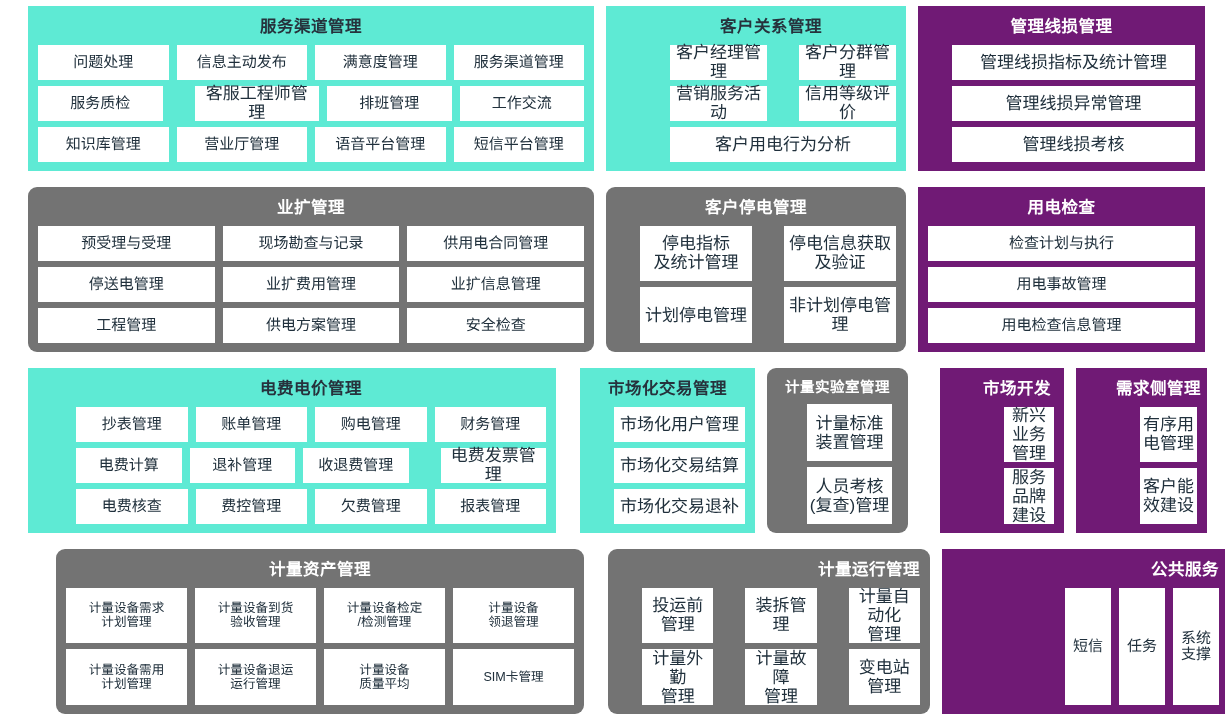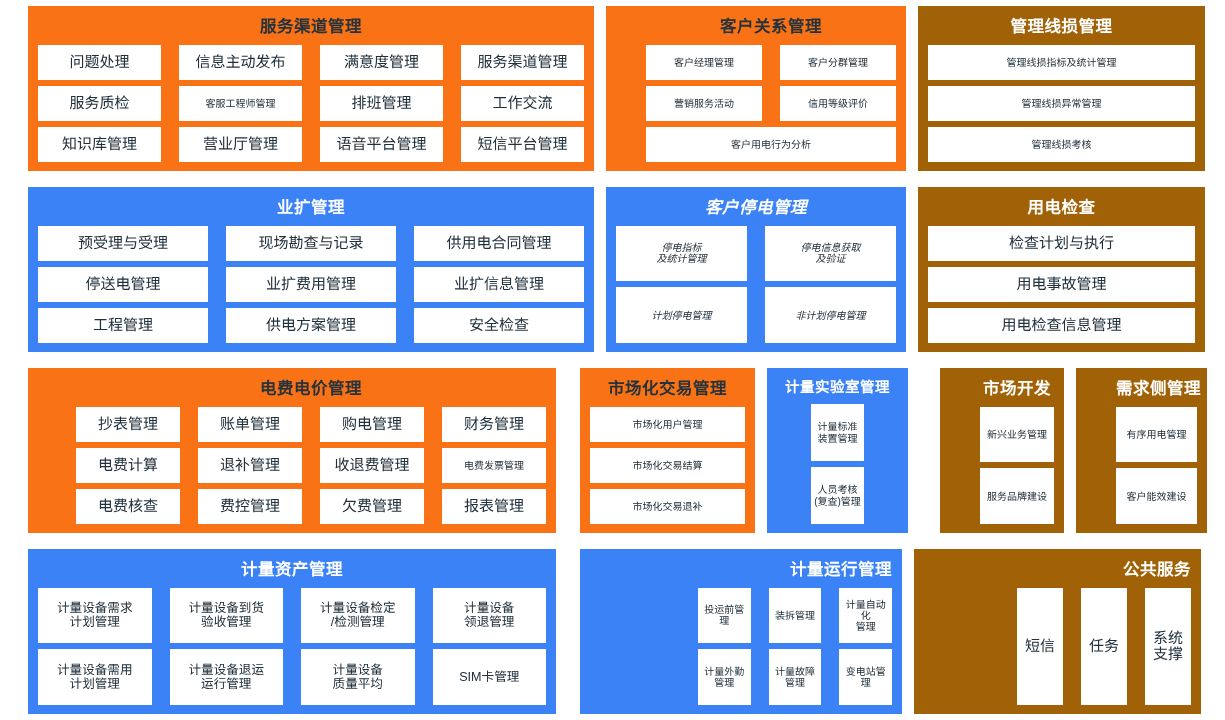--- a/index.html
+++ b/index.html
@@ -20,84 +20,84 @@
   }
   .band{display:flex;gap:12px;flex:1 1 0;min-height:0;}
 
   
   .panel{
     display:flex;flex-direction:column;
     box-sizing:border-box;
     padding:7px 10px 9px 10px;
     min-width:0;min-height:0;
   }
-  .panel.light{background:#f97316;}
-  .panel.blue {background:#3b82f6;}
-  .panel.teal {background:#a16207;}
+  .panel.light{background:#5eead4;}
+  .panel.blue {background:#737373;border-radius:9px;}
+  .panel.teal {background:#701a75;}
 
   .panel-title{
     text-align:center;
     font-weight:bold;
     font-size:16.5px;
     line-height:1.25;
     letter-spacing:.5px;
     padding:3px 0 8px 0;
     white-space:nowrap;
   }
   .panel.light > .panel-title{color:#26323c;}
   .panel.blue  > .panel-title{color:#ffffff;}
   .panel.teal  > .panel-title{color:#ffffff;}
 
   .rows{
     display:flex;flex-direction:column;
     gap:6px;flex:1 1 auto;min-height:0;
   }
-  .row{display:flex;gap:18px;flex:1 1 0;min-height:0;}
+  .row{display:flex;gap:8px;flex:1 1 0;min-height:0;}
 
   .cell{
     background:#ffffff;
     color:#20303c;
     display:flex;align-items:center;justify-content:center;
     text-align:center;
     font-size:15px;
     line-height:1.12;
     flex:1 1 0;
     min-width:0;
     padding:2px 3px;
     box-sizing:border-box;
     white-space:pre-line;
   }
-  .cell.sm{font-size:10px;}
+  .cell.sm{font-size:17px;margin-left:24px;}
   .cell.xs{font-size:12.6px;}
 
   
   .band-1 .p-service{flex:0 0 566px;}
   .band-1 .p-crm{flex:0 0 300px;padding-left:40px;}
   .band-1 .p-loss{flex:0 0 287px;}
 
   .band-2 .p-yekuo{flex:0 0 566px;}
-  .band-2 .p-outage{flex:0 0 300px;font-style:italic;}
+  .band-2 .p-outage{flex:0 0 300px;}
   .band-2 .p-inspect{flex:0 0 287px;}
 
   .band-3 .p-fee{flex:0 0 528px;padding-left:48px;}
   .band-3 .p-market{flex:0 0 175px;}
   .band-3 .p-lab{flex:0 0 141px;align-items:center;}
   .band-3 .p-dev{flex:0 0 124px;}
   .band-3 .p-demand{flex:0 0 131px;}
 
   .band-4 .p-asset{flex:0 0 528px;}
   .band-4 .p-oper{flex:0 0 322px;}
   .band-4 .p-public{flex:0 0 287px;align-items:flex-end;}
 
   .band-3 .p-dev, .band-3 .p-demand{margin-left:0;padding-left:40px;}
   .band-3 .p-lab{margin-right:20px;}
   .band-3 .p-market{margin-left:6px;}
   .band-3 .p-fee{margin-right:6px;}
   .band-4 .p-oper{margin-left:6px;align-items:flex-end;}
-  .band-4 .p-asset{margin-right:6px;}
+  .band-4 .p-asset{margin-right:6px;margin-left:28px;}
 </style>
 </head>
 <body>
 
 <div id="canvas">
 
   <div class="band band-1">
 
     <div class="panel light p-service">
       <div class="panel-title">服务渠道管理</div>

